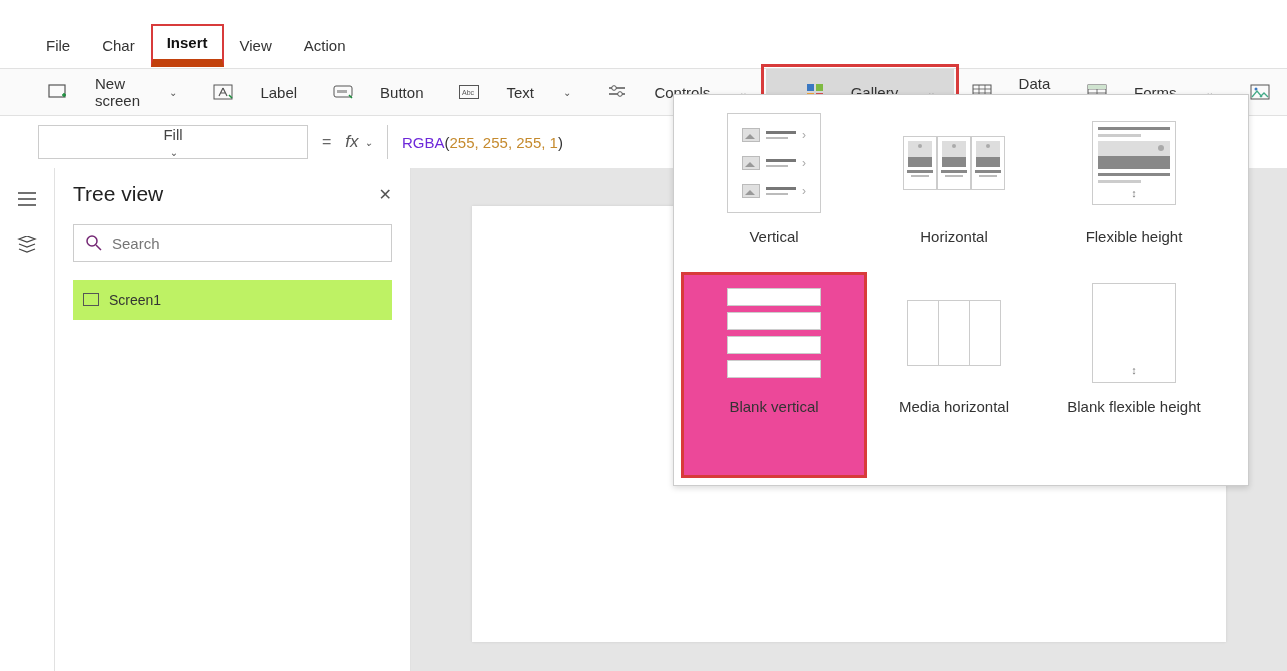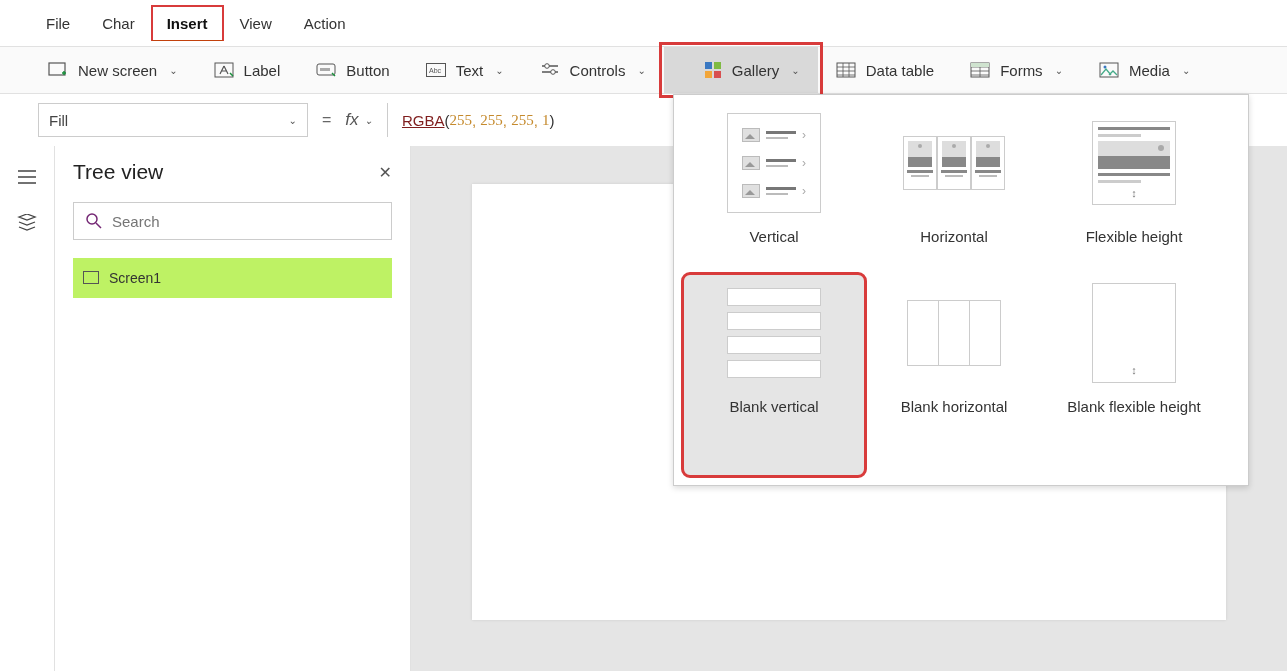--- a/index.html
+++ b/index.html
@@ -1,43 +1,43 @@
 <!DOCTYPE html>
 <html><head>
   <meta charset="utf-8">
   <style>
     * { margin: 0; padding: 0; box-sizing: border-box; font-family: "Segoe UI", Arial, sans-serif; }
     body { background: #fff; width: 1287px; height: 671px; overflow: hidden; position: relative; }
 
     
-    .menu-bar { height: 46px; display: flex; align-items: center; padding-left: 30px; gap: 0; background: #fff; }
+    .menu-bar { height: 46px; display: flex; align-items: center; padding-left: 30px; gap: 0; background: #fff; margin-top: 22px; }
     .menu-item { padding: 10px 16px; font-size: 15px; color: #333; cursor: pointer; }
     .menu-item.active { font-weight: 600; color: #111; border-bottom: 3px solid #742774; }
     .menu-item.highlighted-red { border: 2px solid #d83b3b; padding: 8px 14px; }
-    .menu-item.highlighted-red.active { border-bottom: 1px solid #c2410c; }
+    .menu-item.highlighted-red.active { border-bottom: 8px solid #c2410c; }
 
     
     .ribbon { height: 48px; border-top: 1px solid #e1e1e1; border-bottom: 1px solid #e1e1e1; background: #fafafa; display: flex; align-items: center; padding-left: 30px; position: relative; }
-    .ribbon-group { display: flex; align-items: center; gap: 10px; padding: 0 18px; height: 100%; cursor: pointer; }
+    .ribbon-group { display: flex; align-items: center; gap: 27px; padding: 0 18px; height: 100%; cursor: pointer; }
     .ribbon-group.selected { background: #d9d9d9; }
     .ribbon-group.highlighted-red { outline: 3px solid #d83b3b; outline-offset: 2px; padding-left: 40px; }
     .ribbon-label { font-size: 15px; color: #333; }
     .chev { font-size: 10px; color: #555; margin-left: 2px; }
 
     .ic { display: inline-flex; }
 
     
     .formula-row { height: 52px; display: flex; align-items: center; padding-left: 38px; gap: 14px; }
-    .prop-select { width: 270px; height: 34px; border: 1px solid #ccc; display: flex; align-items: center; justify-content: space-between; padding: 0 10px; font-size: 15px; color: #444; background: #fff; }
+    .prop-select { width: 270px; height: 34px; border: 1px solid #ccc; display: flex; align-items: center; justify-content: space-between; padding: 0 10px; font-size: 15px; color: #444; background: #fff; flex-direction: column; }
     .eq { font-size: 16px; color: #666; }
     .fx { font-style: italic; font-family: "Times New Roman", serif; font-size: 17px; color: #555; display: flex; align-items: center; gap: 4px; }
     .formula-input { flex: 1; height: 34px; border-left: 1px solid #ccc; padding-left: 14px; font-size: 15px; font-family: Consolas, monospace; display: flex; align-items: center; }
-    .tok-fn { color: #7f1d1d; text-decoration: underline; }
+    .tok-fn { color: #6d28d9; }
     .tok-par { color: #333; }
-    .tok-num { color: #c58a2d; font-family: Liberation Serif, serif; }
+    .tok-num { color: #c58a2d; }
     .tok-comma { color: #c58a2d; }
 
     
     .main { display: flex; height: calc(100% - 146px); }
     .rail { width: 55px; border-right: 1px solid #e1e1e1; display: flex; flex-direction: column; align-items: center; padding-top: 24px; gap: 30px; }
     .rail-item { cursor: pointer; color: #444; position: relative; }
     .rail-item.active::before { content: ""; position: absolute; left: -20px; top: -4px; bottom: -4px; width: 3px; background: #742774; }
 
     .panel { width: 356px; border-right: 1px solid #e1e1e1; padding: 14px 18px; }
     .panel-head { display: flex; justify-content: space-between; align-items: center; margin-bottom: 18px; }
@@ -51,21 +51,21 @@
     .tree-item { height: 40px; display: flex; align-items: center; gap: 10px; padding: 0 10px; font-size: 14px; color: #333; cursor: pointer; }
     .tree-item.selected { background: #bef264; }
 
     
     .canvas-area { flex: 1; background: #e5e5e5; position: relative; display: flex; justify-content: center; align-items: flex-start; padding-top: 38px; }
     .screen-canvas { width: 754px; height: 436px; background: #fff; box-shadow: 0 0 3px rgba(0,0,0,0.1); }
 
     
     .gallery-drop { position: absolute; top: 94px; left: 673px; width: 576px; background: #fff; border: 1px solid #ccc; box-shadow: 0 2px 6px rgba(0,0,0,0.15); z-index: 10; display: flex; flex-wrap: wrap; padding: 10px;}
     .gal-cell { width: 180px; height: 170px; display: flex; flex-direction: column; align-items: center; justify-content: flex-start; gap: 4px; text-align: center; font-size: 15px; color: #333; cursor: pointer; padding-top: 8px;}
-    .gal-cell.selected { background: #e5e5e5; outline: 3px solid #d83b3b; border-radius: 6px; }
+    .gal-cell.selected { background: #ec4899; outline: 3px solid #d83b3b; }
     .gal-cell.tall { height: 200px; }
     .gal-preview { width: 94px; height: 100px; display: flex; align-items: center; justify-content: center; }
     .gal-preview.bordered { border: 1px solid #ccc; }
     .gal-label { padding-top: 10px; line-height: 1.3; }
 
     
     .pv-rows { display: flex; flex-direction: column; gap: 14px; }
     .pv-row { display: flex; align-items: center; gap: 6px; }
     .pv-thumb { width: 18px; height: 14px; background: #e0e0e0; border: 1px solid #bbb; position: relative; }
     .pv-thumb::after { content: ""; position: absolute; bottom: 2px; left: 2px; width: 0; height: 0; border-left: 5px solid transparent; border-right: 5px solid transparent; border-bottom: 5px solid #999; }
@@ -374,21 +374,21 @@
   </div>
 
   <div class="gal-cell tall">
     <div class="gal-preview">
       <div class="pv-blankh">
           <div></div>
           <div></div>
           <div></div>
         </div>
     </div>
-    <div class="gal-label">Blank horizontal</div>
+    <div class="gal-label">Media horizontal</div>
   </div>
 
   <div class="gal-cell tall">
     <div class="gal-preview">
       <div class="pv-blankf">↕</div>
     </div>
     <div class="gal-label">Blank flexible height</div>
   </div>
 </div>
 

